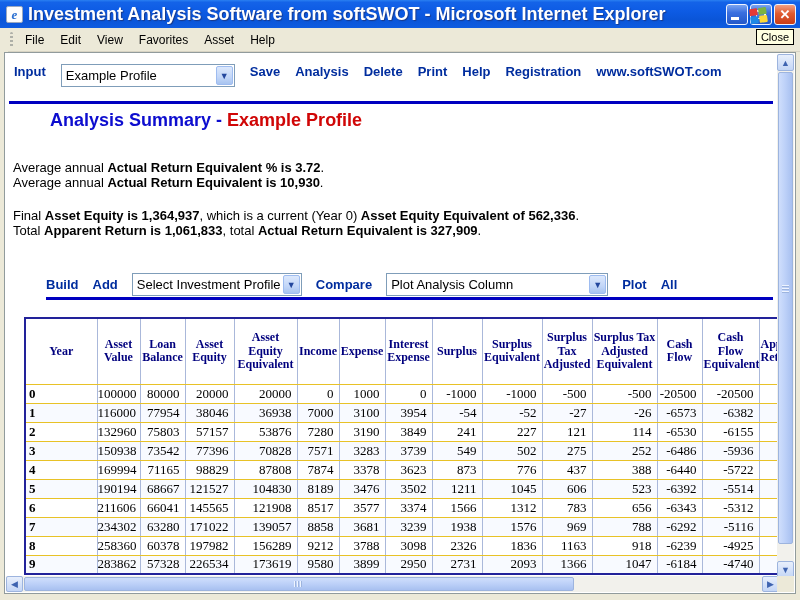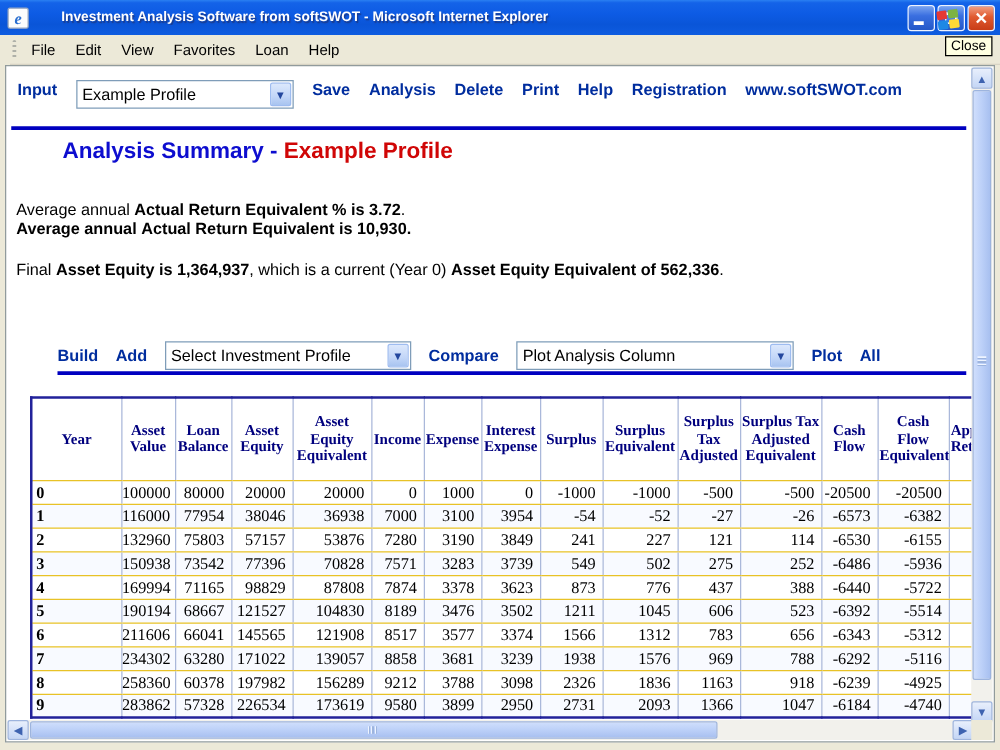--- a/index.html
+++ b/index.html
@@ -5,22 +5,22 @@
   * { margin:0; padding:0; box-sizing:border-box; }
   html,body { width:800px; height:600px; overflow:hidden; font-family:"Liberation Sans",sans-serif; }
   .window { position:relative; width:800px; height:600px; background:#ECE9D8; }
 
   
   .titlebar { position:absolute; left:0; top:0; width:800px; height:28px;
     background:linear-gradient(180deg,#2a80f2 0%,#1463e8 8%,#0d5be4 40%,#0a55d8 70%,#0e5ce0 100%);
     display:flex; align-items:center; }
   .ie-doc-icon { width:17px; height:17px; margin:0 5px 0 6px; background:#fdfdfd; border:1px solid #9aa8c0;
     border-radius:2px; color:#2b6fd0; font:italic bold 13px/15px "Liberation Serif",serif; text-align:center; }
-  .title-text { color:#fff; font-weight:bold; font-size:11px; text-shadow:1px 1px 1px #1a3a8a; flex:1;
-    white-space:nowrap; overflow:hidden;margin-left:21px; }
+  .title-text { color:#fff; font-weight:bold; font-size:18px; text-shadow:1px 1px 1px #1a3a8a; flex:1;
+    white-space:nowrap; overflow:hidden; }
   .win-buttons { display:flex; gap:2px; margin-right:4px; }
   .win-btn { width:22px; height:21px; border-radius:3px; border:1px solid #eef3ff;
     background:linear-gradient(180deg,#7aa4f0 0%,#3a6fe0 40%,#2458c8 100%);
     display:flex; align-items:center; justify-content:center; position:relative; }
   .win-btn.close { background:linear-gradient(180deg,#f2a083 0%,#e05a30 45%,#c83d17 100%); }
   .glyph-min { position:absolute; left:4px; bottom:4px; width:8px; height:3px; background:#fff; }
   .glyph-restore { position:relative; width:10px; height:9px; }
   .glyph-restore:before { content:""; position:absolute; right:0; top:0; width:7px; height:6px; border:1px solid #fff; border-top-width:2px; }
   .glyph-restore:after { content:""; position:absolute; left:0; bottom:0; width:7px; height:6px; border:1px solid #fff; border-top-width:2px; background:linear-gradient(180deg,#5c8ae8,#3a6fe0); }
   .glyph-x { color:#fff; font-weight:bold; font-size:13px; line-height:13px; }
@@ -110,21 +110,21 @@
         </div>
     </div>
   </div>
 
   <div class="menubar">
     <div class="menu-grip"></div>
     <div class="menu-item">File</div>
     <div class="menu-item">Edit</div>
     <div class="menu-item">View</div>
     <div class="menu-item">Favorites</div>
-    <div class="menu-item">Loan</div>
+    <div class="menu-item">Asset</div>
     <div class="menu-item">Help</div>
   </div>
   <div class="winflag">
     <span style="background:#e53935"></span>
       <span style="background:#7cb342"></span>
     <span style="background:#1e88e5"></span>
       <span style="background:#fdd835"></span>
   </div>
   <div class="tooltip">Close</div>
 
@@ -144,28 +144,29 @@
         <span class="nav-link">Help</span>
         <span class="nav-link">Registration</span>
         <span class="nav-link">www.softSWOT.com</span>
       </div>
       <div class="rule-blue" style="left:3px; top:47px; width:764px;"></div>
 
       <div class="page-h" style="left:44px; top:56px;">
         <span class="hp">Analysis Summary - </span><span class="hr">Example Profile</span>
       </div>
       <div class="para" style="top:87px;"><span>Average annual </span><b>Actual Return Equivalent % is 3.72</b><span>.</span></div>
-      <div class="para" style="top:102px;font-weight:bold;"><span>Average annual </span><b>Actual Return Equivalent is 10,930</b><span>.</span></div>
+      <div class="para" style="top:102px;"><span>Average annual </span><b>Actual Return Equivalent is 10,930</b><span>.</span></div>
       <div class="para" style="top:135px;"><span>Final </span><b>Asset Equity is 1,364,937</b><span>, which is a current (Year 0) </span><b>Asset Equity Equivalent of 562,336</b><span>.</span></div>
+      <div class="para" style="top:150px;"><span>Total </span><b>Apparent Return is 1,061,833</b><span>, total </span><b>Actual Return Equivalent is 327,909</b><span>.</span></div>
 
 
       <div class="controls-row">
         <span class="nav-link">Build</span>
         <span class="nav-link">Add</span>
-        <div class="xp-select" style="width:197px">
+        <div class="xp-select" style="width:170px">
           <span>Select Investment Profile</span>
           <span class="arrow-btn">▼</span>
         </div>
         <span class="nav-link">Compare</span>
         <div class="xp-select" style="width:222px">
           <span>Plot Analysis Column</span>
           <span class="arrow-btn">▼</span>
         </div>
         <span class="nav-link">Plot</span>
         <span class="nav-link">All</span>

